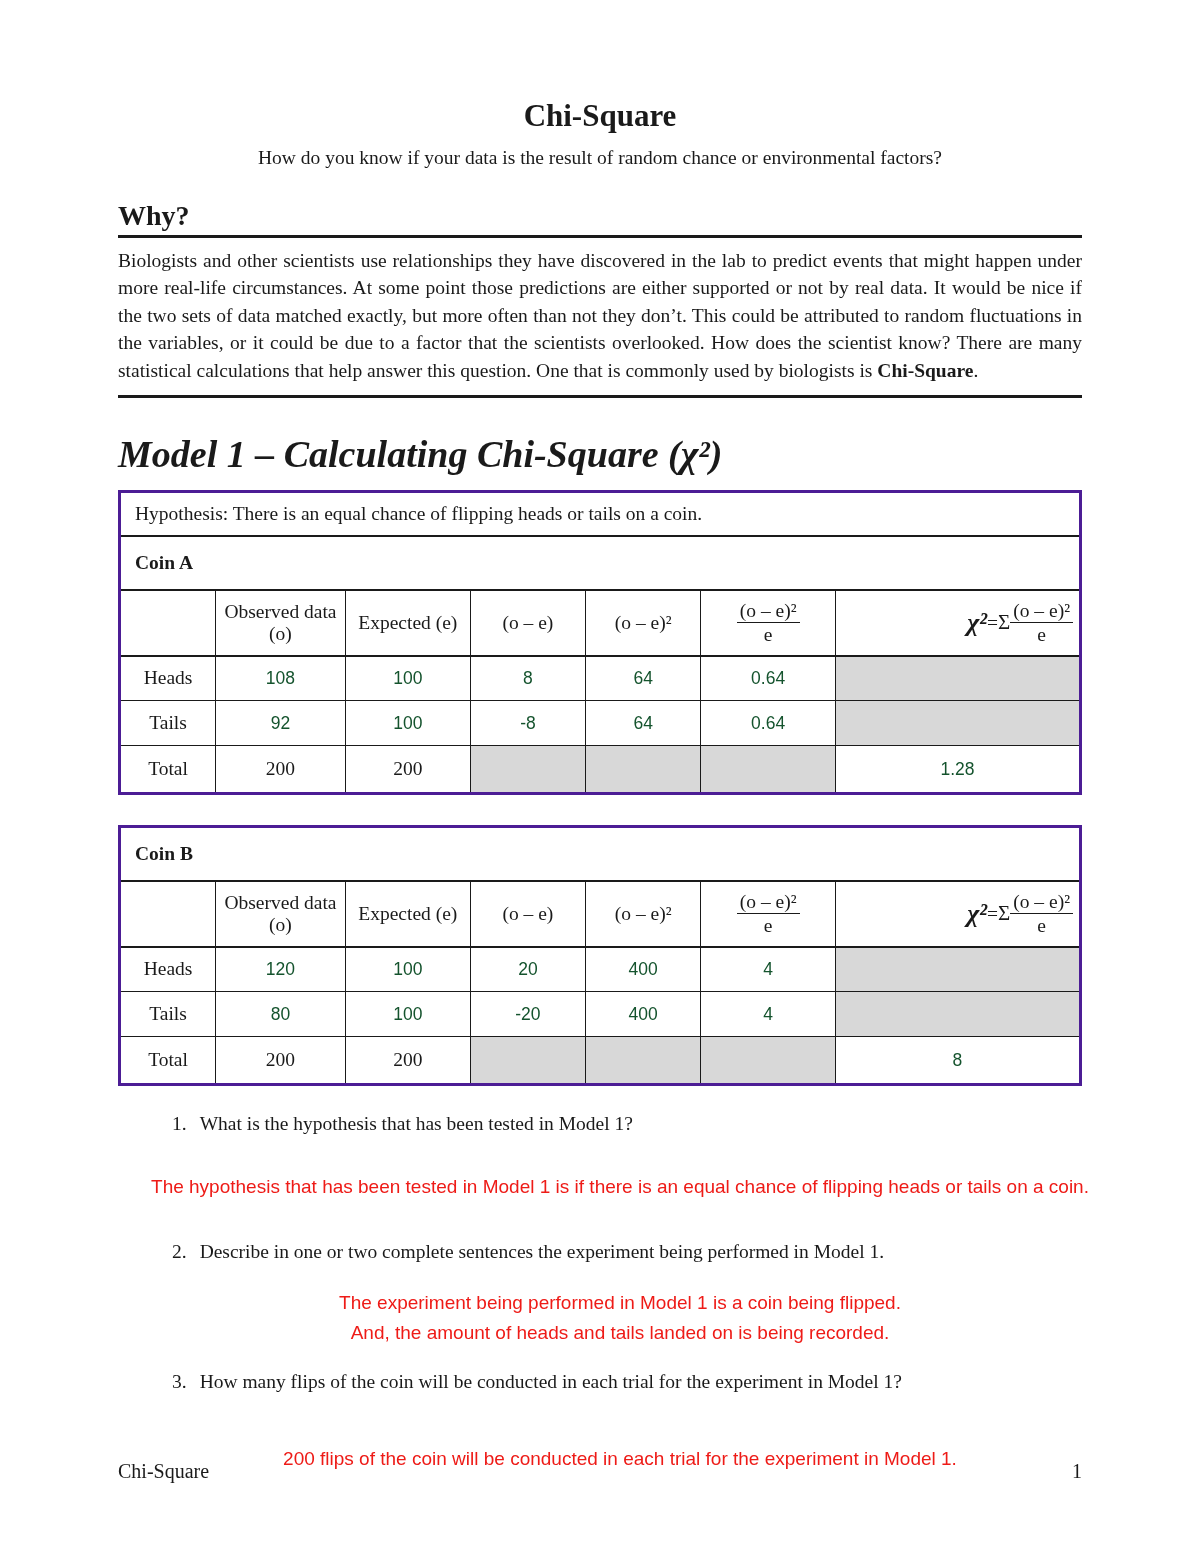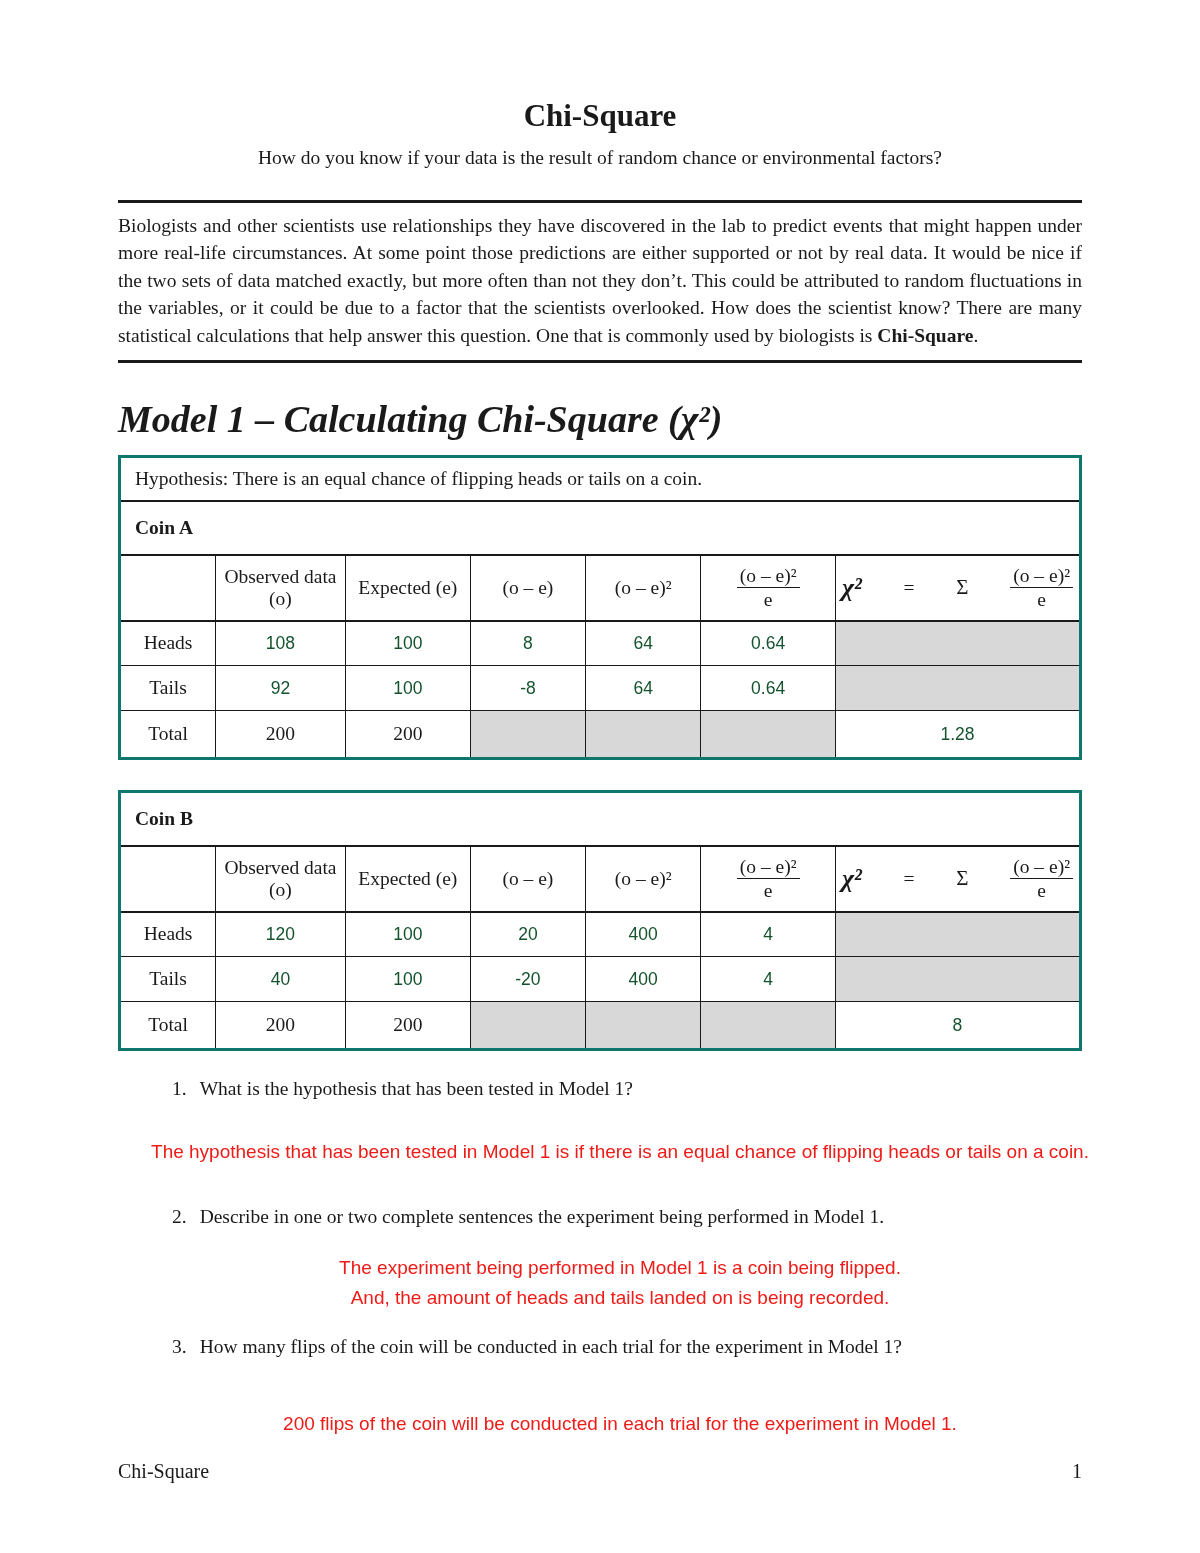--- a/index.html
+++ b/index.html
@@ -37,21 +37,21 @@
     line-height:27.4px;
     text-align:justify;
   }
   .end-rule { margin-top:11px; }
 
   .model-heading { margin-top:34px; font-size:38px; font-weight:bold;font-style:italic; }
 
   table.model-table {
     width:100%;
     border-collapse:collapse;
-    border:3px solid #0f766e;
+    border:3px solid #4c1d95;
     font-size:19.5px;
   }
   .table1 { margin-top:14px; }
   .table2 { margin-top:30px;padding-left:34px; }
   table.model-table td, table.model-table th {
     border:1.5px solid #1a1a1a;
     font-weight:normal;
     text-align:center;
     vertical-align:middle;
   }
@@ -72,21 +72,21 @@
   .red-val {
     color:#14532d;
     font-family:"Liberation Sans", sans-serif;
     font-size:17.5px;
   }
 
   .frac { display:inline-block; vertical-align:middle; text-align:center; line-height:1.1; }
   .frac .num { display:block; border-bottom:1.6px solid #1a1a1a; padding:0 3px 1px; }
   .frac .den { display:block; padding-top:1px; }
 
-  .chi-formula { display:flex; align-items:center; justify-content:space-between; gap:16px; }
+  .chi-formula { display:flex; align-items:center; justify-content:flex-end; gap:0; }
   .chi-sym { font-size:26px; font-weight:bold; font-style:italic; }
   .sigma { font-size:21px; }
 
   .questions { margin-top:0; }
   .q-line {
     display:flex; gap:13px;
     padding-left:172px; padding-right:80px;
     font-size:19.5px;
   }
   .q1 { margin-top:27px; }
@@ -114,20 +114,21 @@
 </head>
 <body>
 
 <div class="page">
   <div class="content">
 
     <div class="doc-title">Chi-Square</div>
     <div class="doc-subtitle">How do you know if your data is the result of random chance or environmental factors?</div>
 
     <div class="why-section">
+      <div class="why-heading">Why?</div>
       <div class="rule why-rule"></div>
       <div class="why-body"><span>Biologists and other scientists use relationships they have discovered in the lab to predict events that might happen under more real-life circumstances. At some point those predictions are either supported or not by real data. It would be nice if the two sets of data matched exactly, but more often than not they don’t. This could be attributed to random fluctuations in the variables, or it could be due to a factor that the scientists overlooked. How does the scientist know? There are many statistical calculations that help answer this question. One that is commonly used by biologists is </span><b>Chi-Square</b><span>.</span></div>
       <div class="rule end-rule"></div>
     </div>
 
     <div class="model-heading">Model 1 – Calculating Chi-Square (χ²)</div>
 
     <table class="model-table table1">
       <colgroup>
         <col style="width:10%">
@@ -235,21 +236,21 @@
         <td>Heads</td>
         <td class="red-val">120</td>
         <td class="red-val">100</td>
         <td class="red-val">20</td>
         <td class="red-val">400</td>
         <td class="red-val">4</td>
         <td class="shaded"></td>
       </tr>
       <tr class="data-row">
         <td>Tails</td>
-        <td class="red-val">40</td>
+        <td class="red-val">80</td>
         <td class="red-val">100</td>
         <td class="red-val">-20</td>
         <td class="red-val">400</td>
         <td class="red-val">4</td>
         <td class="shaded"></td>
       </tr>
       <tr class="total-row">
         <td>Total</td>
         <td>200</td>
         <td>200</td>

